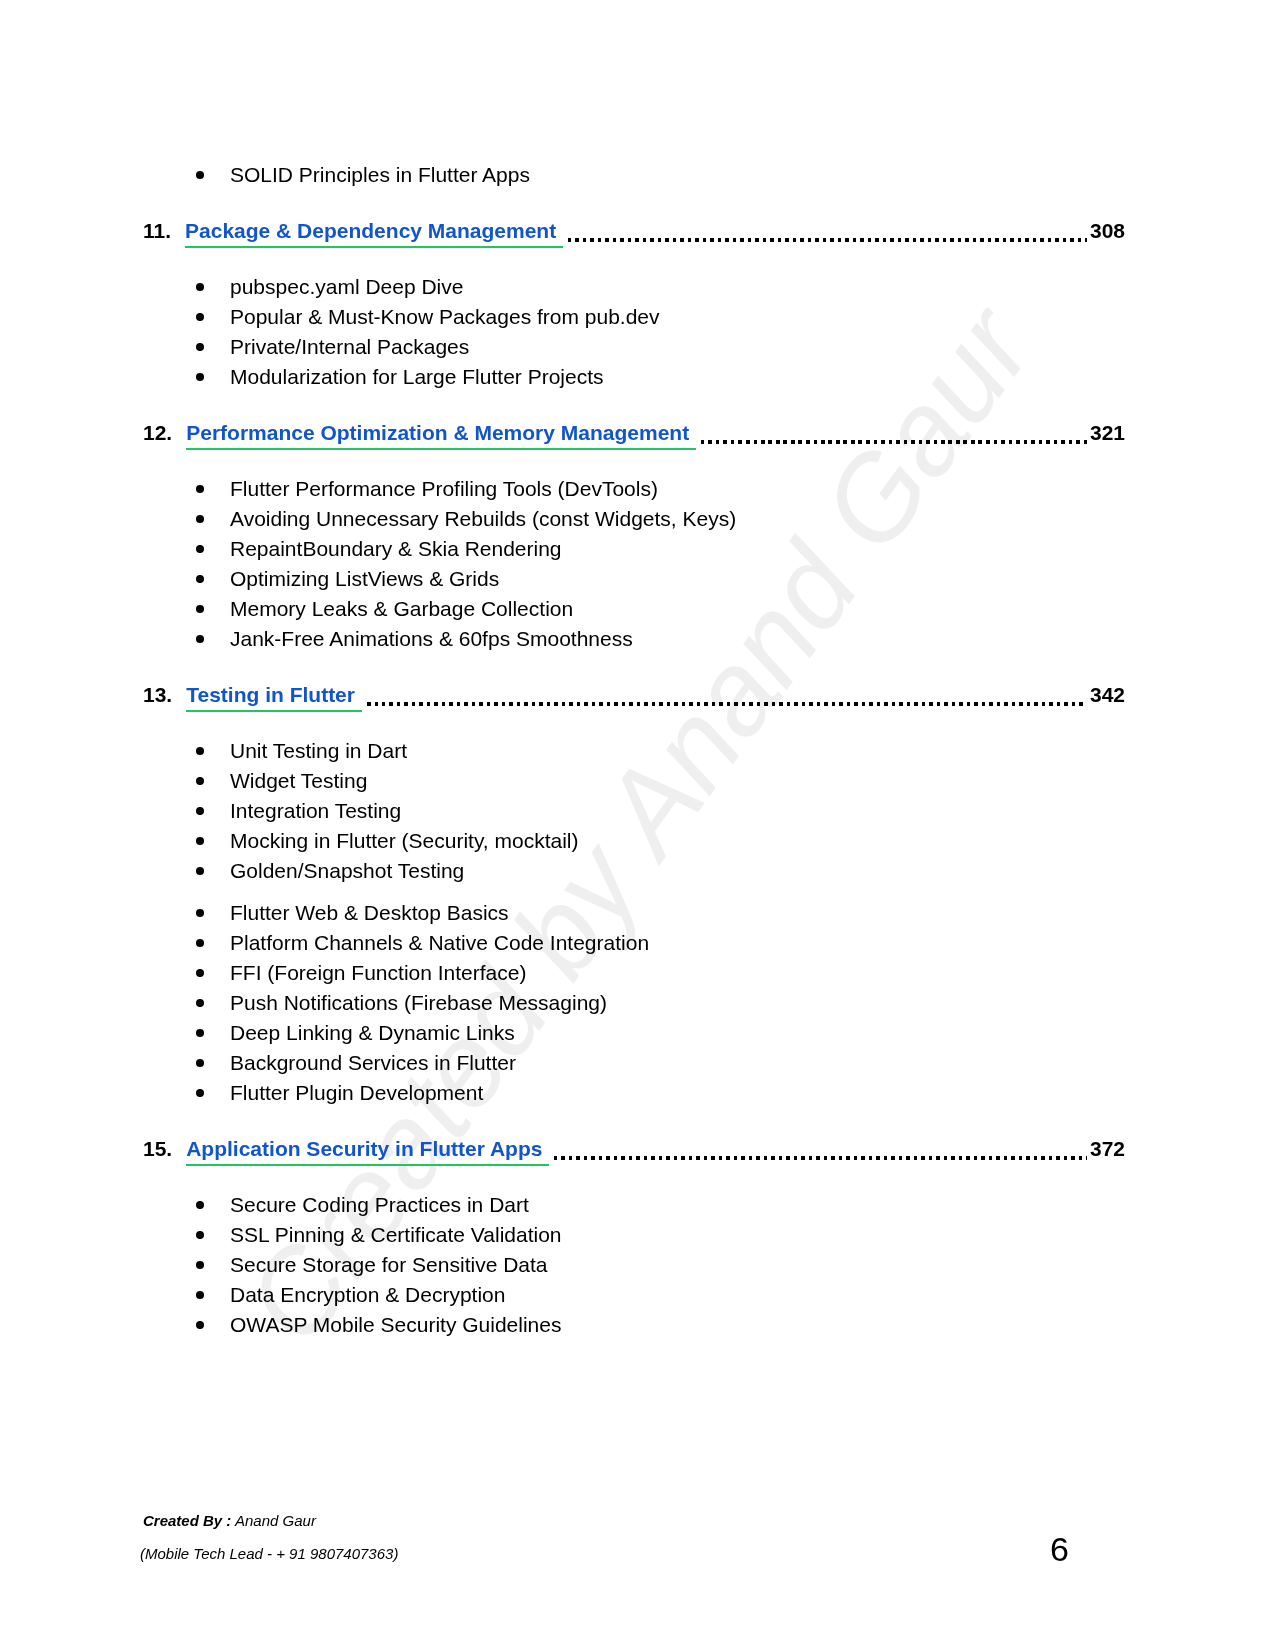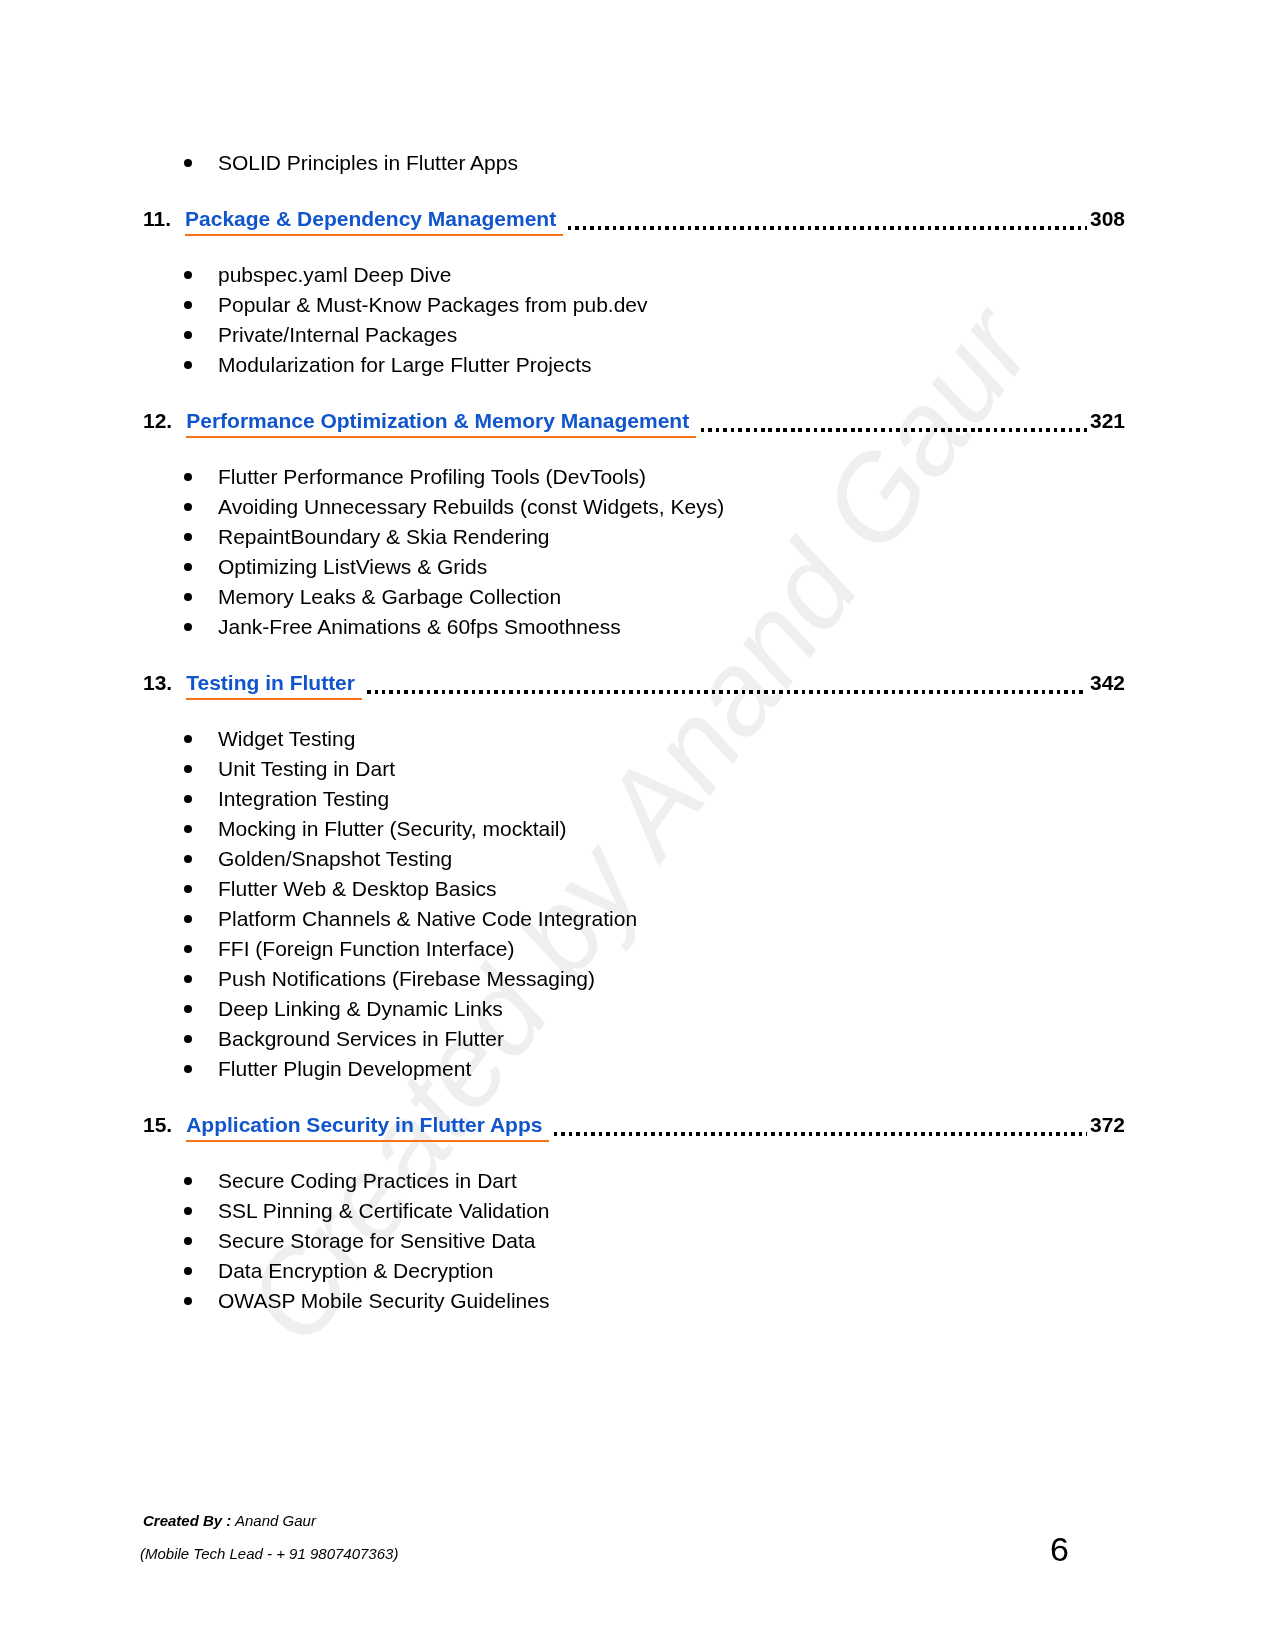--- a/index.html
+++ b/index.html
@@ -22,21 +22,21 @@
     z-index:0;
     user-select:none;
     pointer-events:none;
   }
   .content {
     position:relative; z-index:1;
     padding:148px 150px 0 143px;
   }
   ul.toc-items {
     list-style:none;
-    margin:0;
+    margin:12px;
     padding:0 0 0 75px;
   }
   ul.toc-items li {
     position:relative;
     font-size:21px;
     line-height:30px;
     color:#000;
   }
   ul.toc-items li::before {
     content:"";
@@ -51,21 +51,21 @@
     align-items:baseline;
     margin:26px 0 24px 0;
     font-size:21px;
     line-height:30px;
     font-weight:bold;
   }
   .section-number { margin-right:14px; white-space:nowrap; }
   .section-title {
     color:#1155CC;
     text-decoration:none;
-    border-bottom:2px solid #f97316;
+    border-bottom:2px solid #22c55e;
     padding-right:7px;
     white-space:nowrap;
     cursor:pointer;
   }
   .leader {
     flex:1;
     height:4px;
     align-self:flex-end;
     margin:0 3px 6px 5px;
     background-image:repeating-linear-gradient(to right, #000 0 3.5px, transparent 3.5px 7.5px);
@@ -130,22 +130,22 @@
   </div>
 
   <div class="toc-section">
     <div class="section-heading">
       <span class="section-number">13.</span>
       <a class="section-title">Testing in Flutter</a>
       <span class="leader"></span>
       <span class="page-num">342</span>
     </div>
     <ul class="toc-items">
+            <li>Unit Testing in Dart</li>
             <li>Widget Testing</li>
-            <li>Unit Testing in Dart</li>
             <li>Integration Testing</li>
             <li>Mocking in Flutter (Security, mocktail)</li>
             <li>Golden/Snapshot Testing</li>
           </ul>
   </div>
 
   <div class="toc-section">
     <ul class="toc-items">
             <li>Flutter Web &amp; Desktop Basics</li>
             <li>Platform Channels &amp; Native Code Integration</li>

